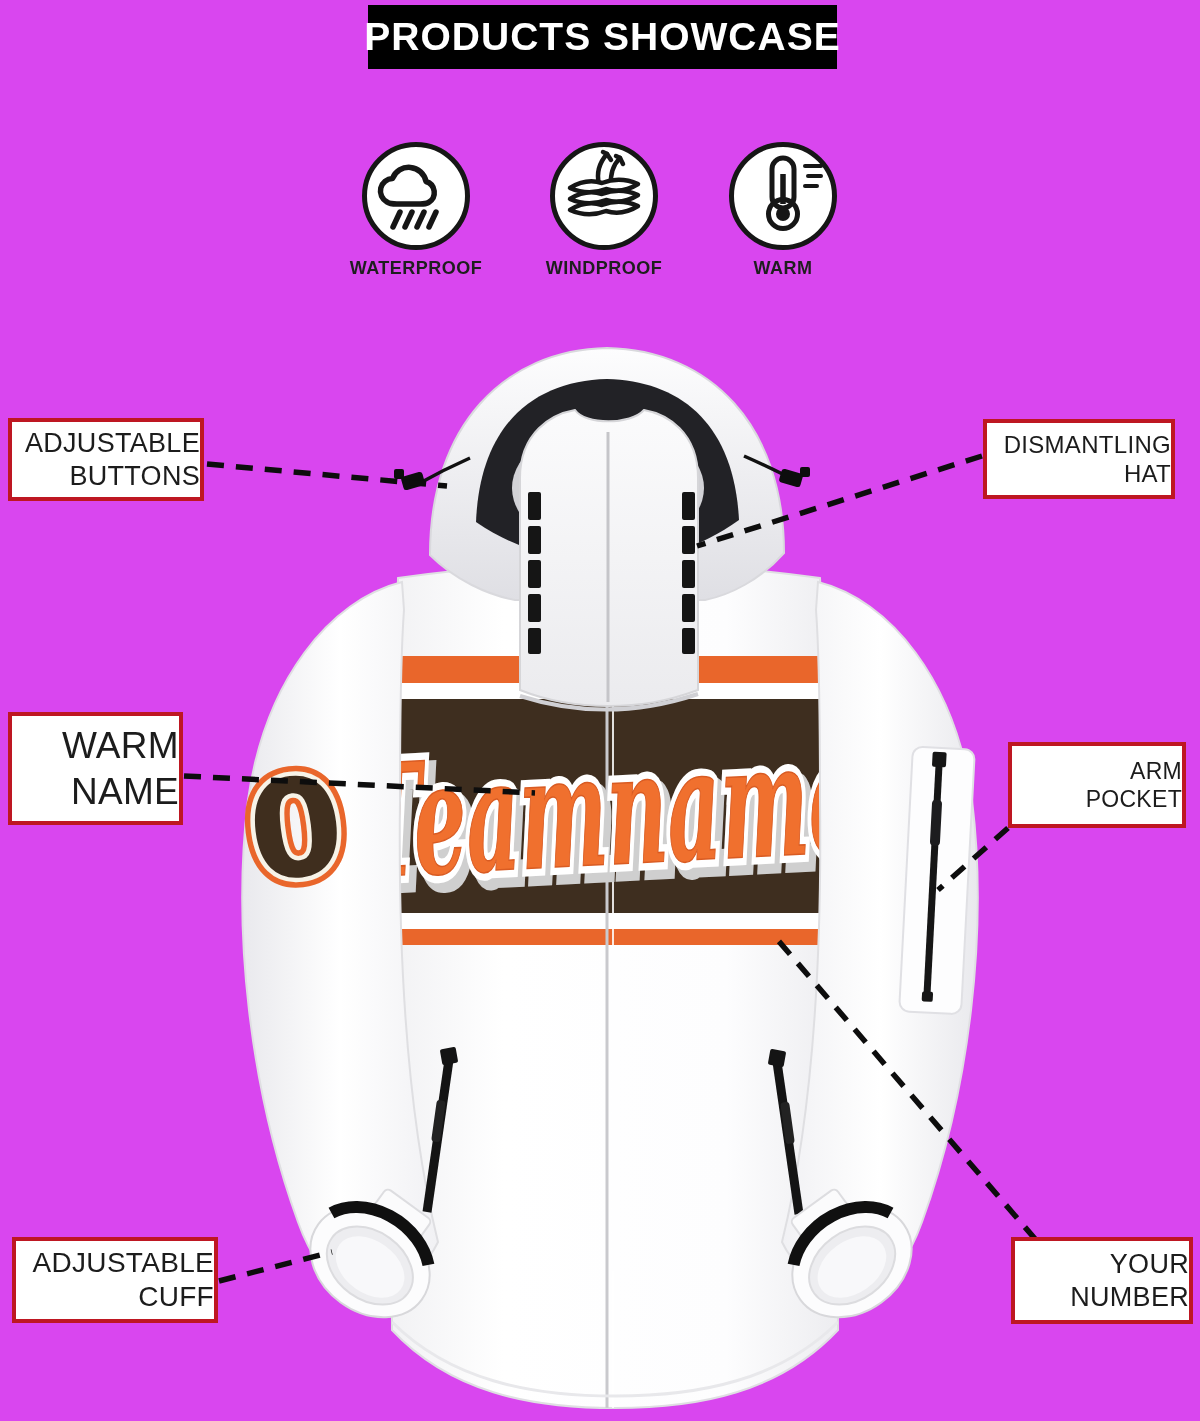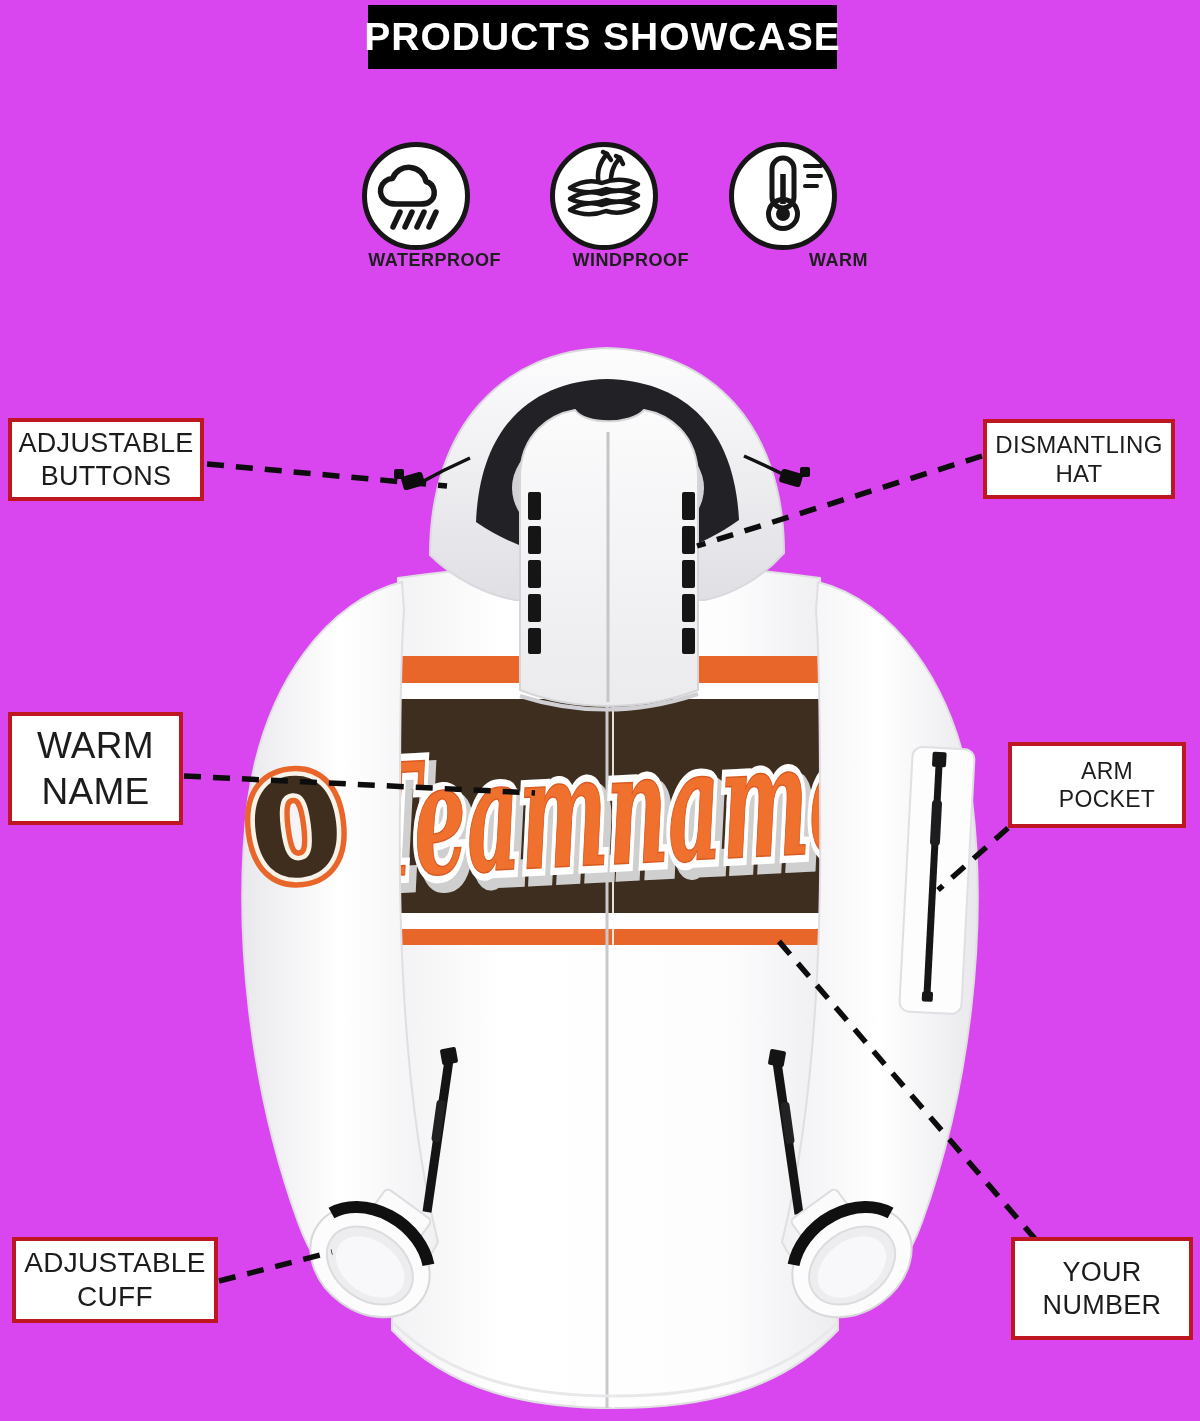--- a/index.html
+++ b/index.html
@@ -15,38 +15,38 @@
 
   
   .feature { position:absolute; width:170px; text-align:center; z-index:3; }
   .f-waterproof { left:331px; top:142px; }
   .f-windproof  { left:519px; top:142px; }
   .f-warm       { left:698px; top:142px; }
   .icon-circle {
     width:108px; height:108px; border:5px solid #161616; border-radius:50%;
     margin:0 auto; display:flex; align-items:center; justify-content:center; background:#fff;
   }
-  .feature-label { margin-top:0; font-size:18px; font-weight:bold; letter-spacing:0.5px; color:#1e1e1e; white-space:nowrap;text-align:right; }
+  .feature-label { margin-top:8px; font-size:18px; font-weight:bold; letter-spacing:0.5px; color:#1e1e1e; white-space:nowrap; }
 
   
   .art { position:absolute; left:0; top:0; width:1200px; height:1421px; z-index:1; }
 
   
   .callout {
     position:absolute; background:#ffffff; border:4px solid #BE1722; color:#1c1c1c;
-    display:flex; flex-direction:column; align-items:center; justify-content:center;
+    display:flex; flex-direction:column; align-items:flex-end; justify-content:center;
     text-align:center; z-index:4; line-height:1.22; letter-spacing:0.3px;
   }
   .callout span { display:block; white-space:nowrap; }
   .co-buttons { left:8px;    top:418px;  width:196px; height:83px;  font-size:27px; }
   .co-hat     { left:983px;  top:419px;  width:192px; height:80px;  font-size:24px; }
   .co-team    { left:8px;    top:712px;  width:175px; height:113px; font-size:37px; }
   .co-armpkt  { left:1008px; top:742px;  width:178px; height:86px;  font-size:23px;padding-left:20px; }
   .co-cuff    { left:12px;   top:1237px; width:206px; height:86px;  font-size:28px; }
-  .co-number  { left:1011px; top:1237px; width:182px; height:103px;  font-size:27px; }
+  .co-number  { left:1011px; top:1237px; width:182px; height:87px;  font-size:27px; }
 
   
   .tn-text { font-family:"DejaVu Serif", serif; font-style:italic; font-weight:bold; font-size:155px; text-anchor:middle; }
   .num-text { font-family:"DejaVu Sans", sans-serif; font-weight:bold; font-size:135px; text-anchor:middle; }
 </style>
 </head>
 <body>
 
 <div class="stage">
 

